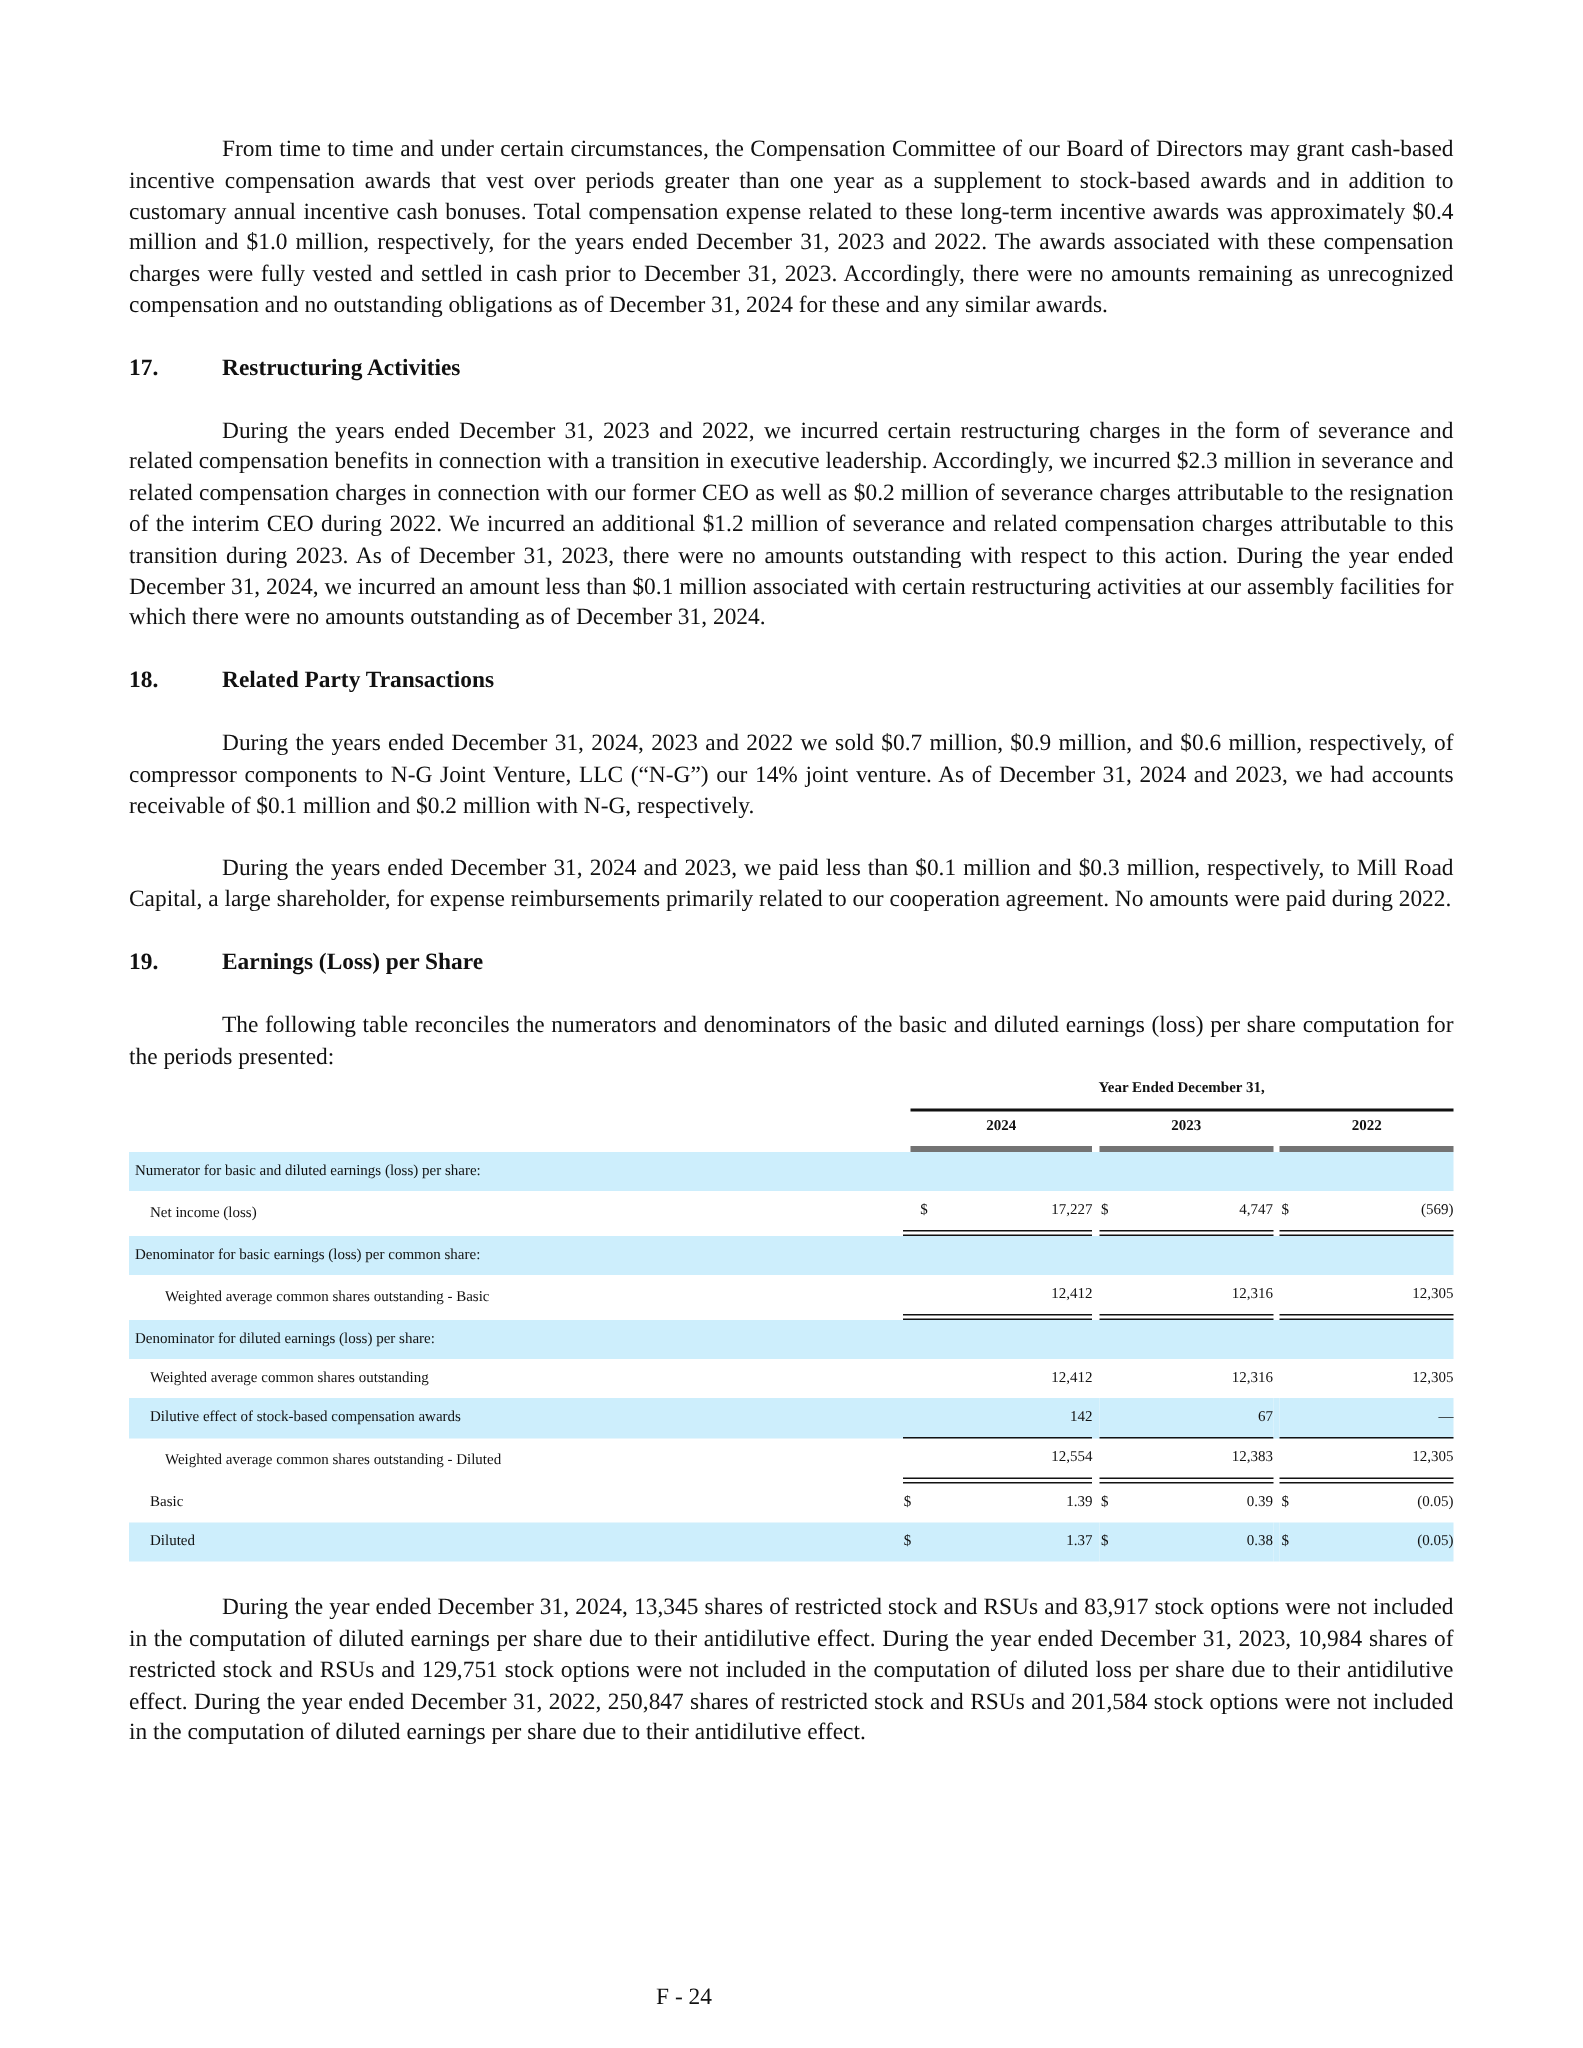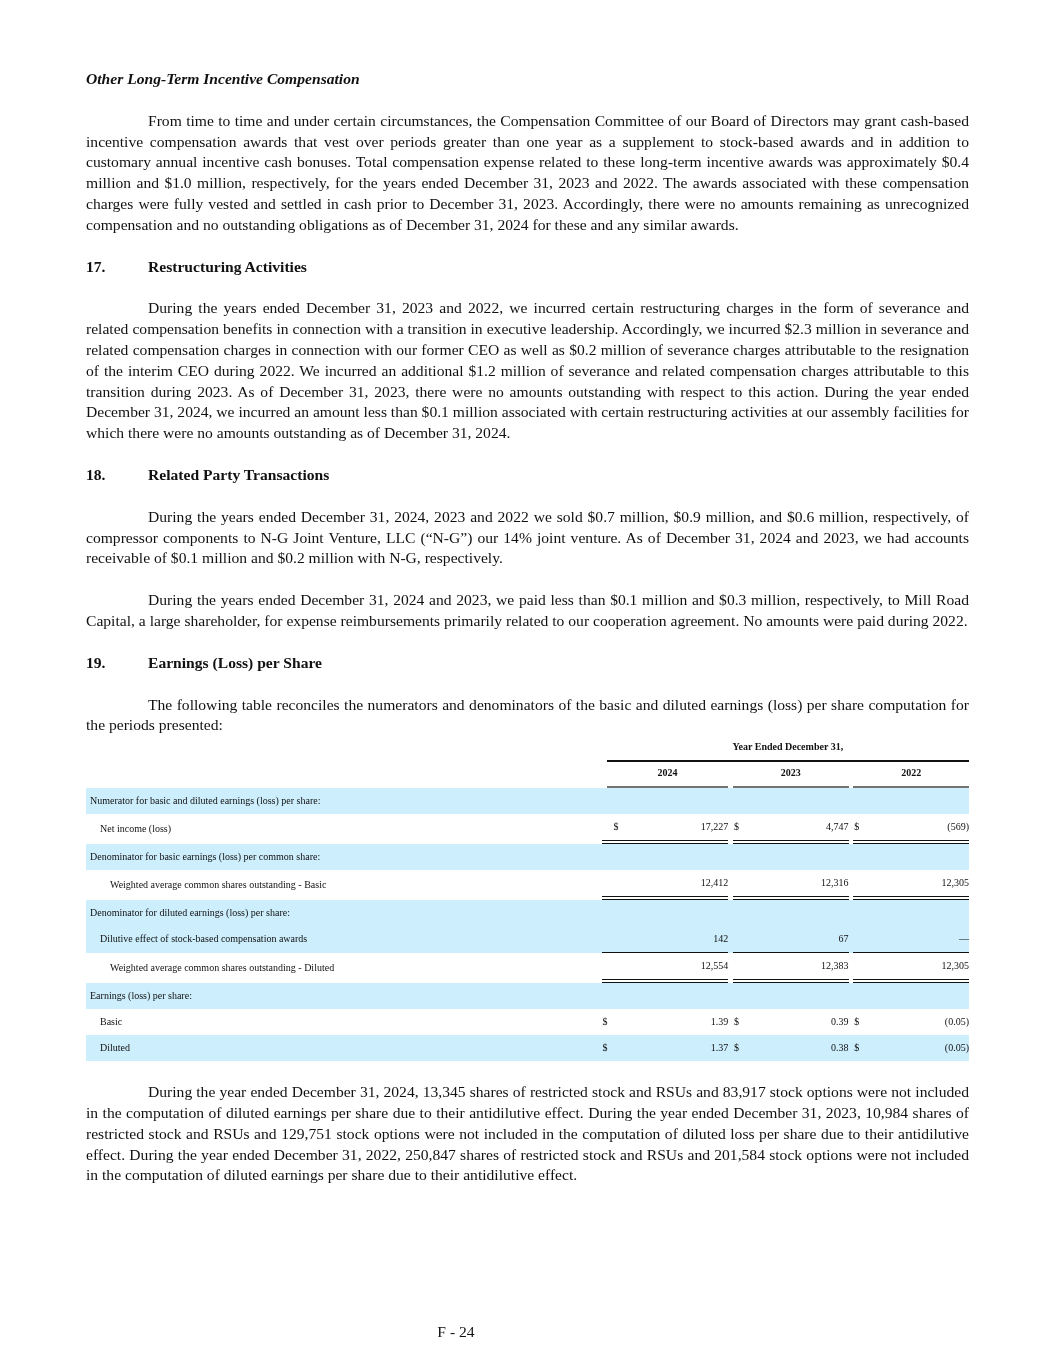--- a/index.html
+++ b/index.html
@@ -19,34 +19,33 @@
   table.eps td { padding: 0; height: 26px; font-size: 10px; vertical-align: middle; white-space: nowrap; }
   .c-label { width: 506px; }
   .c-gap { width: 5px; }
   .c-val { width: 120px; }
   .band td.fill { background: #cdeefc; }
   .val-wrap { display: flex; justify-content: space-between; align-items: center; height: 100%; padding: 0 0 0 1px; }
   .val-wrap .num { text-align: right; flex: 1; }
   .hdr-top { text-align: center; font-weight: bold; height: 24px !important; }
   .hdr-top span { display: block; border-bottom: 2px solid #111; padding-bottom: 2px; margin-left: 5px; }
   .hdr-year { text-align: center; font-weight: bold; }
-  .hdr-year span { display: block; border-bottom: 2px solid #737373; padding-bottom: 2px; }
+  .hdr-year span { display: block; border-bottom: 4px solid #737373; padding-bottom: 2px; }
   .ul-single { border-bottom: 1.5px solid #111; }
   .ul-double { border-bottom: 4px double #111; }
   .ind1 { padding-left: 14px !important; margin-top: 22px; }
   .ind2 { padding-left: 24px !important; }
   .ind0 { padding-left: 4px !important; }
   .footer { position: absolute; left: 0; width: 912px; top: 1322px; text-align: center; font-size: 15.6px; }
 </style>
 </head>
 <body>
 
 <div class="page">
 
-  <p class="subhead">Other Long-Term Incentive Compensation</p>
   <div class="gap1"></div>
   <p class="para">From time to time and under certain circumstances, the Compensation Committee of our Board of Directors may grant cash-based incentive compensation awards that vest over periods greater than one year as a supplement to stock-based awards and in addition to customary annual incentive cash bonuses. Total compensation expense related to these long-term incentive awards was approximately $0.4 million and $1.0 million, respectively, for the years ended December 31, 2023 and 2022. The awards associated with these compensation charges were fully vested and settled in cash prior to December 31, 2023. Accordingly, there were no amounts remaining as unrecognized compensation and no outstanding obligations as of December 31, 2024 for these and any similar awards.</p>
   <div class="gap1"></div>
 
   <div class="sec-head">
     <span class="sec-num">17.</span>
     <span>Restructuring Activities</span>
   </div>
   <div class="gap1"></div>
   <p class="para">During the years ended December 31, 2023 and 2022, we incurred certain restructuring charges in the form of severance and related compensation benefits in connection with a transition in executive leadership. Accordingly, we incurred $2.3 million in severance and related compensation charges in connection with our former CEO as well as $0.2 million of severance charges attributable to the resignation of the interim CEO during 2022. We incurred an additional $1.2 million of severance and related compensation charges attributable to this transition during 2023. As of December 31, 2023, there were no amounts outstanding with respect to this action. During the year ended December 31, 2024, we incurred an amount less than $0.1 million associated with certain restructuring activities at our assembly facilities for which there were no amounts outstanding as of December 31, 2024.</p>
@@ -133,43 +132,47 @@
         <td class="c-val ul-double" style="text-align:right;">12,316</td>
         <td class="c-gap"></td>
         <td class="c-val ul-double" style="text-align:right;">12,305</td>
       </tr>
 
       <tr class="band">
         <td class="fill c-label ind0">Denominator for diluted earnings (loss) per share:</td>
         <td class="fill" colspan="5"></td>
       </tr>
 
+      <tr>
+        <td class="c-label ind1">Weighted average common shares outstanding</td>
+        <td class="c-val" style="text-align:right;">12,412</td>
+        <td class="c-gap"></td>
+        <td class="c-val" style="text-align:right;">12,316</td>
+        <td class="c-gap"></td>
+        <td class="c-val" style="text-align:right;">12,305</td>
+      </tr>
 
       <tr class="band">
         <td class="fill c-label ind1">Dilutive effect of stock-based compensation awards</td>
         <td class="fill c-val ul-single" style="text-align:right;margin-top:36px;">142</td>
         <td class="fill c-gap"></td>
         <td class="fill c-val ul-single" style="text-align:right;">67</td>
         <td class="fill c-gap"></td>
         <td class="fill c-val ul-single" style="text-align:right;">—</td>
       </tr>
 
       <tr>
         <td class="c-label ind2">Weighted average common shares outstanding - Diluted</td>
         <td class="c-val ul-double" style="text-align:right;">12,554</td>
         <td class="c-gap"></td>
         <td class="c-val ul-double" style="text-align:right;">12,383</td>
         <td class="c-gap"></td>
         <td class="c-val ul-double" style="text-align:right;">12,305</td>
       </tr>
 
-      <tr class="band">
-        <td class="fill c-label ind0">Earnings (loss) per share:</td>
-        <td class="fill" colspan="5"></td>
-      </tr>
 
       <tr>
         <td class="c-label ind1">Basic</td>
         <td class="c-val">
             <div class="val-wrap">
               <span>$</span>
               <span class="num">1.39</span>
             </div>
           </td>
         <td class="c-gap"></td>

